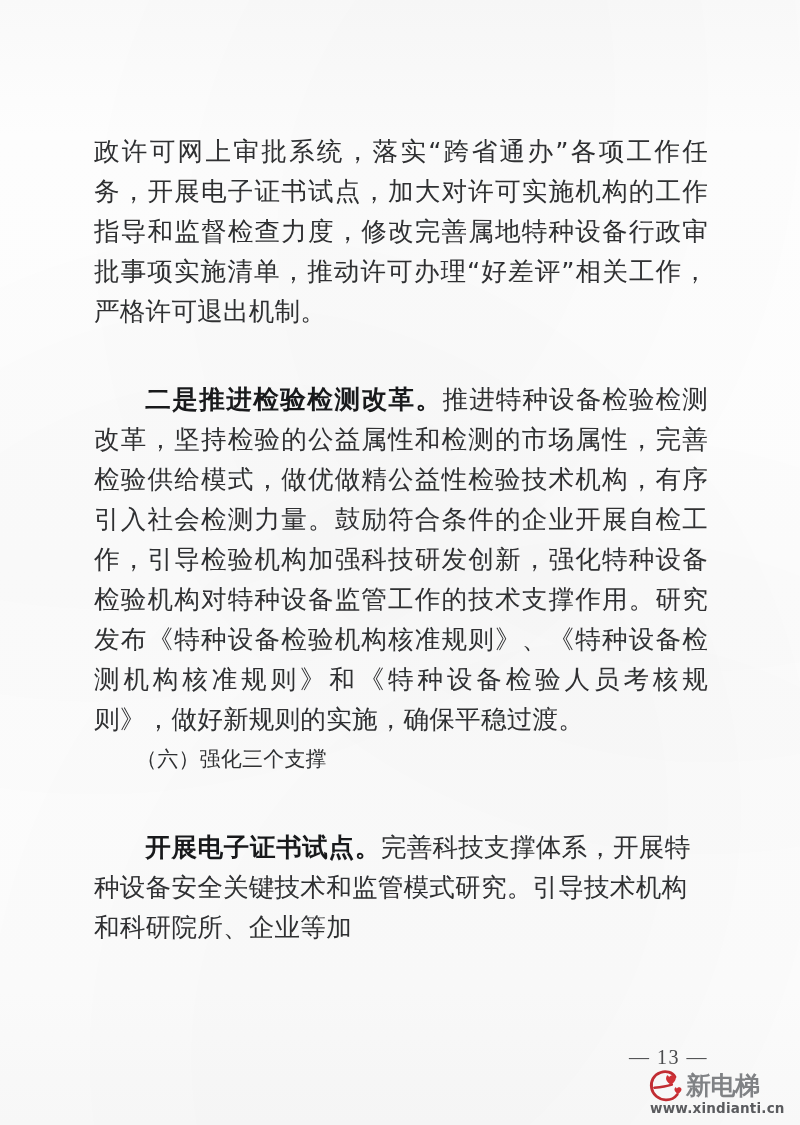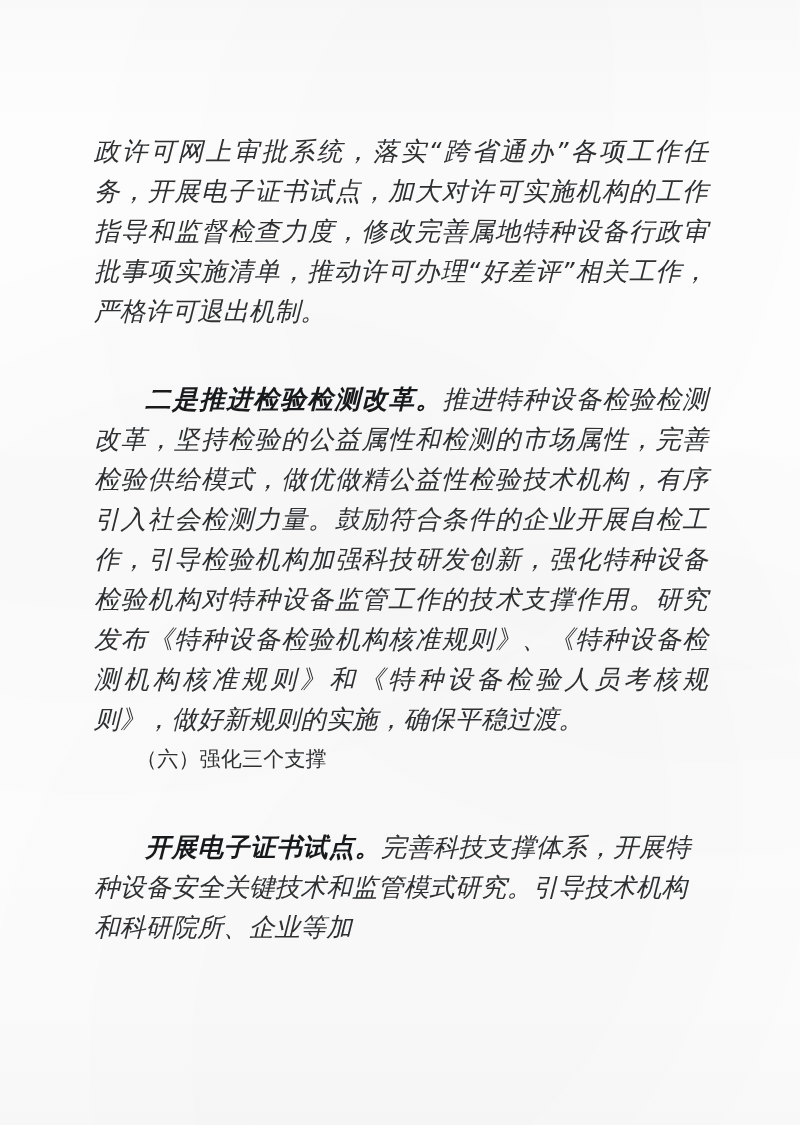--- a/index.html
+++ b/index.html
@@ -48,21 +48,20 @@
 
   .para {
     margin: 0;
     font-size: 25.6px;
     line-height: 40px;
     color: #2f3032;
     text-align: justify;
     text-justify: inter-character;
     letter-spacing: .2px;
     font-weight: 400;
-    font-style: italic;
   }
   .para.indent { text-indent: 2em; margin-top: 48px; }
   .para.last-free { text-align: left; }
 
   .lead {
     font-weight: 700;
     color: #18191b;
     letter-spacing: .6px;
   }
 
@@ -152,14 +151,36 @@
 
     <p class="para indent"><span class="lead">二是推进检验检测改革。</span><span>推进特种设备检验检测改革，坚持检验的公益属性和检测的市场属性，完善检验供给模式，做优做精公益性检验技术机构，有序引入社会检测力量。鼓励符合条件的企业开展自检工作，引导检验机构加强科技研发创新，强化特种设备检验机构对特种设备监管工作的技术支撑作用。研究发布《特种设备检验机构核准规则》、《特种设备检测机构核准规则》和《特种设备检验人员考核规则》，做好新规则的实施，确保平稳过渡。</span></p>
 
 
     <p class="subhead">（六）强化三个支撑</p>
 
     <p class="para indent last-free"><span class="lead">开展电子证书试点。</span><span>完善科技支撑体系，开展特种设备安全关键技术和监管模式研究。引导技术机构和科研院所、企业等加</span></p>
 
   </div>
 
+  <div id="footer">
+
+    <div id="page-number">— 13 —</div>
+
+    <div id="watermark">
+      <div id="wm-top">
+        <div id="wm-mark">
+          <svg viewBox="0 0 40 36" width="36" height="33" aria-hidden="true">
+            <path d="M30 8.5 C27 3 20 1.5 14 3.5 C6.5 6 2.5 13 4 21 C5.3 28 11.5 33.5 19.5 34 C25 34.3 29.5 32 32.5 28" fill="none" stroke="#c0272d" stroke-width="3.1" stroke-linecap="round"></path>
+            <path d="M7 20.5 C13 20 20.5 19 26.5 17" fill="none" stroke="#c0272d" stroke-width="2.8" stroke-linecap="round"></path>
+            <path d="M23.5 8.6 C25.4 5.6 29.6 5.9 30.6 9.1 C31.6 12.3 27.6 15.6 25.4 17.4
+                     C23.2 15.6 19.2 12.3 20.2 9.1 C21.2 5.9 21.7 5.6 23.5 8.6 Z" fill="#cf2b30"></path>
+            <path d="M32 21.4 C33.4 19.2 36.4 19.4 37.1 21.7 C37.8 24.1 34.9 26.5 33.3 27.8
+                     C31.7 26.5 28.8 24.1 29.5 21.7 C30.2 19.4 30.7 19.2 32 21.4 Z" fill="#cf2b30"></path>
+          </svg>
+        </div>
+        <div id="wm-brand">新电梯</div>
+      </div>
+      <div id="wm-url">www.xindianti.cn</div>
+    </div>
+
+  </div>
 
 </div>
 
 </body></html>

